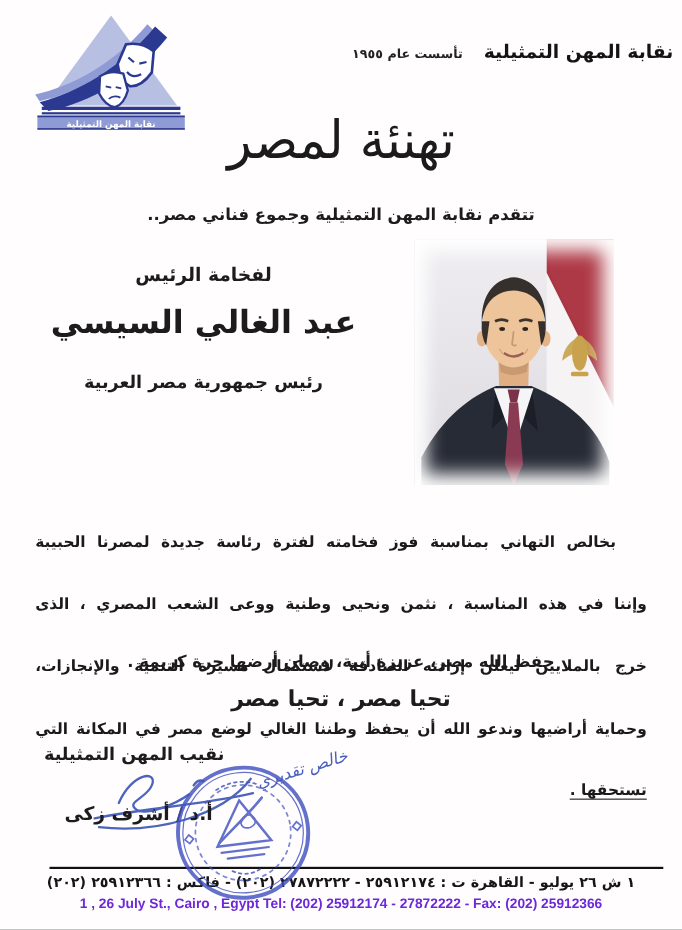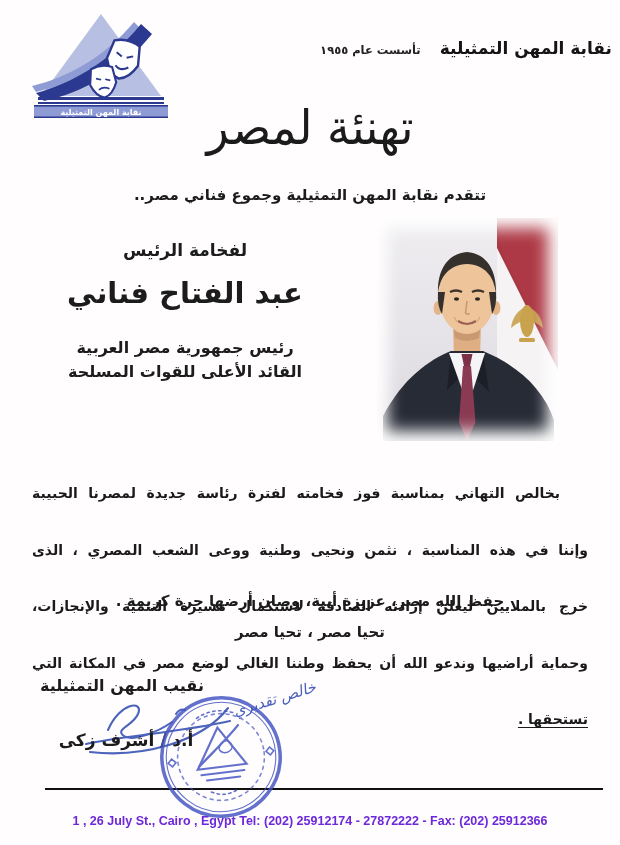--- a/index.html
+++ b/index.html
@@ -51,21 +51,21 @@
   .bline{text-align:justify;text-align-last:justify;margin-top:29px;}
   .bline.first{text-indent:28px;}
   .bline.last{text-align-last:right;}
   .bline.last .u{text-decoration:underline;text-underline-offset:3px;}
   .blessing{
     position:absolute;top:592px;left:0;right:0;text-align:center;direction:rtl;
     font-size:15px;font-weight:bold;
   }
   .longlive{
     position:absolute;top:623px;left:0;right:0;text-align:center;direction:rtl;
-    font-size:15px;font-weight:bold;
+    font-size:20px;font-weight:bold;
   }
   
   .sig-title{
     position:absolute;top:676px;left:40px;width:190px;text-align:left;direction:rtl;
     font-size:16px;font-weight:bold;
   }
   .hand-note{
     position:absolute;top:690px;left:232px;direction:rtl;white-space:nowrap;
     font-size:15px;color:#3550b4;transform:rotate(-17deg);opacity:.9;
     font-style:italic;
@@ -123,23 +123,22 @@
     <span class="org-name">نقابة المهن التمثيلية</span>
     <span class="founded">تأسست عام ١٩٥٥</span>
   </div>
 
   <div class="callig">تهنئة لمصر</div>
 
   <div class="intro">تتقدم نقابة المهن التمثيلية وجموع فناني مصر..</div>
 
   <div class="addressee">
     <div class="salutation">لفخامة الرئيس</div>
-    <div class="president-name">عبد الفتاح فناني</div>
+    <div class="president-name">عبد الغالي السيسي</div>
     <div class="ptitle1">رئيس جمهورية مصر العربية</div>
-    <div class="ptitle2">القائد الأعلى للقوات المسلحة</div>
   </div>
 
   <div class="photo">
     <svg viewBox="0 0 181 223" width="181" height="223">
       <defs>
         <linearGradient id="bgGrad" x1="0" y1="0" x2="0" y2="1">
           <stop offset="0" stop-color="#efedf0"></stop>
             <stop offset="1" stop-color="#dddae0"></stop>
         </linearGradient>
       </defs>
@@ -227,15 +226,16 @@
         <path d="M48,86 H92 M53,92 H87" stroke-width="2"></path>
         <path d="M20,66 l4,4 -4,4 -4,-4 Z" stroke-width="1.6"></path>
         <path d="M120,66 l4,4 -4,4 -4,-4 Z" stroke-width="1.6"></path>
         <path d="M56,104 q14,8 28,0" stroke-width="1.6" stroke-dasharray="2.5 3.5"></path>
         <path d="M50,28 q20,-10 40,0" stroke-width="1.6" stroke-dasharray="2.5 3.5"></path>
       </g>
     </svg>
   </div>
 
   <div class="rule"></div>
+  <div class="footer-ar">١ ش ٢٦ يوليو - القاهرة ت : ٢٥٩١٢١٧٤ - ٢٧٨٧٢٢٢٢ (٢٠٢) - فاكس : ٢٥٩١٢٣٦٦ (٢٠٢)</div>
   <div class="footer-en">1 , 26 July St., Cairo , Egypt  Tel: (202) 25912174 - 27872222 - Fax: (202) 25912366</div>
 
 </div>
 
 </body></html>

